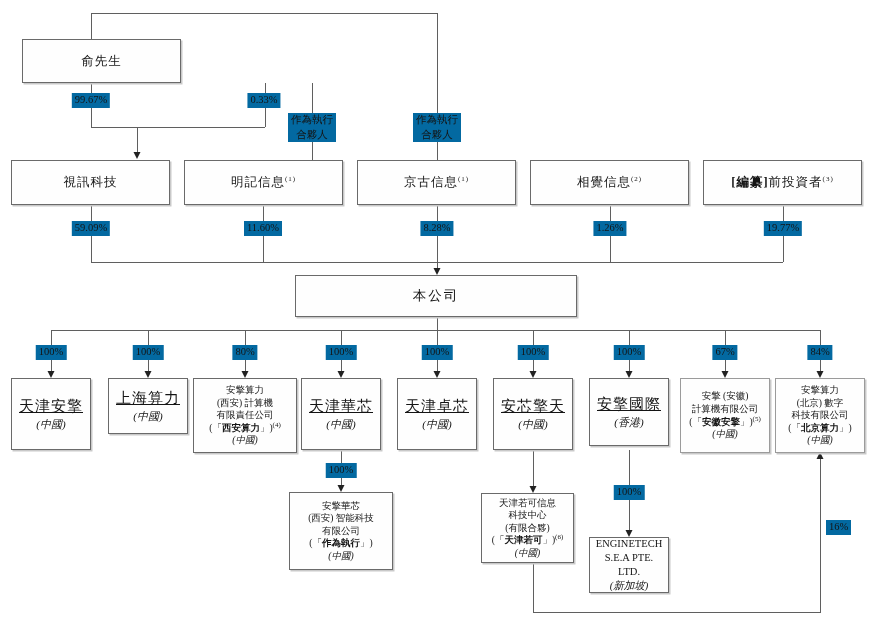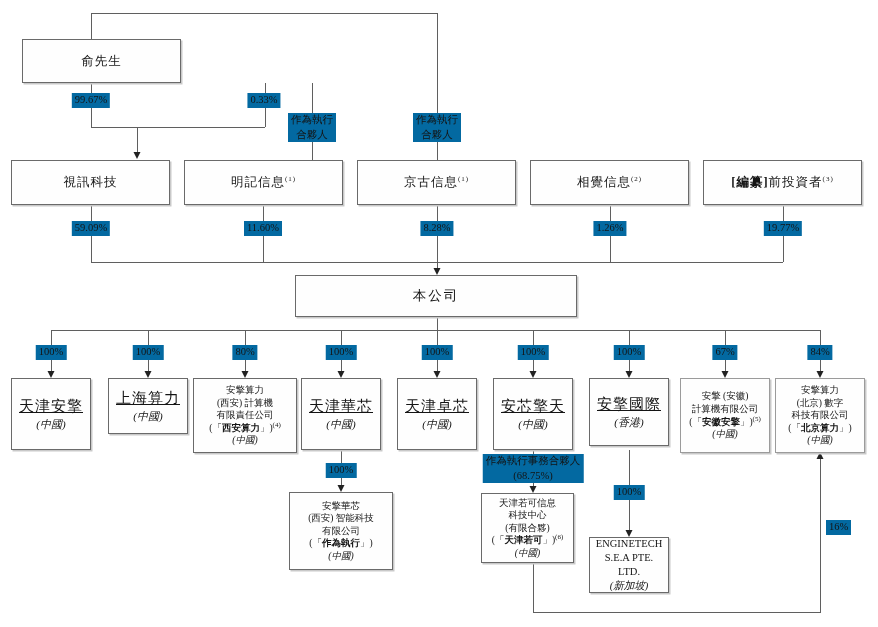--- a/index.html
+++ b/index.html
@@ -178,24 +178,20 @@
   </div>
   <div class="box small lightborder" style="left:775px;top:378px;width:90px;height:75px">
     <div>安擎算力</div>
     <div>(北京) 數字</div>
     <div>科技有限公司</div>
     <div><span>(「</span><b>北京算力</b><span>」)</span></div>
     <div class="rg">(中國)</div>
   </div>
 
   <div class="lbl" style="left:341px;top:463px">100%</div>
-  <div class="lbl" style="left:533px;top:454px">
-    <div>作為執行事務合夥人</div>
-    <div>(68.75%)</div>
-  </div>
   <div class="lbl" style="left:629px;top:485px">100%</div>
   <div class="lbl noshift" style="left:826px;top:520px">16%</div>
 
   <div class="box small" style="left:289px;top:492px;width:104px;height:78px">
     <div>安擎華芯</div>
     <div>(西安) 智能科技</div>
     <div>有限公司</div>
     <div><span>(「</span><b>作為執行</b><span>」)</span></div>
     <div class="rg">(中國)</div>
   </div>

